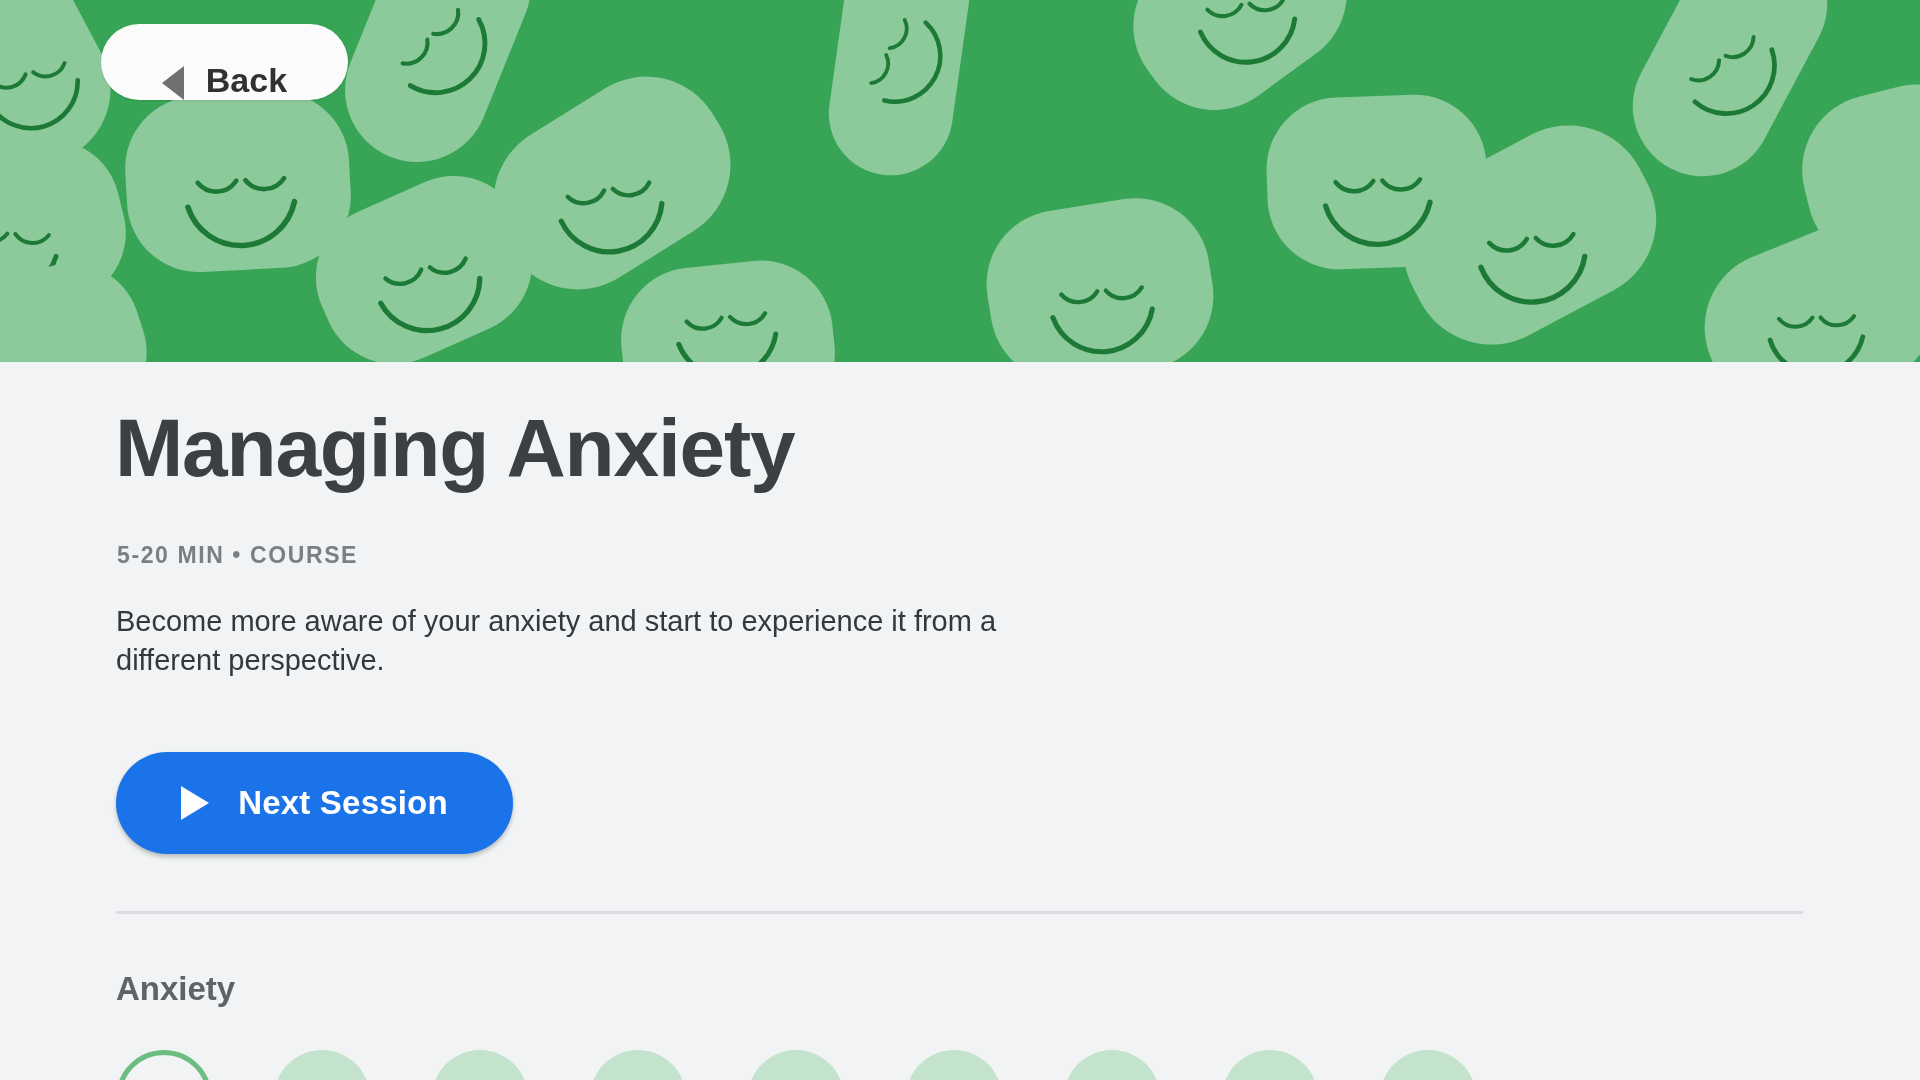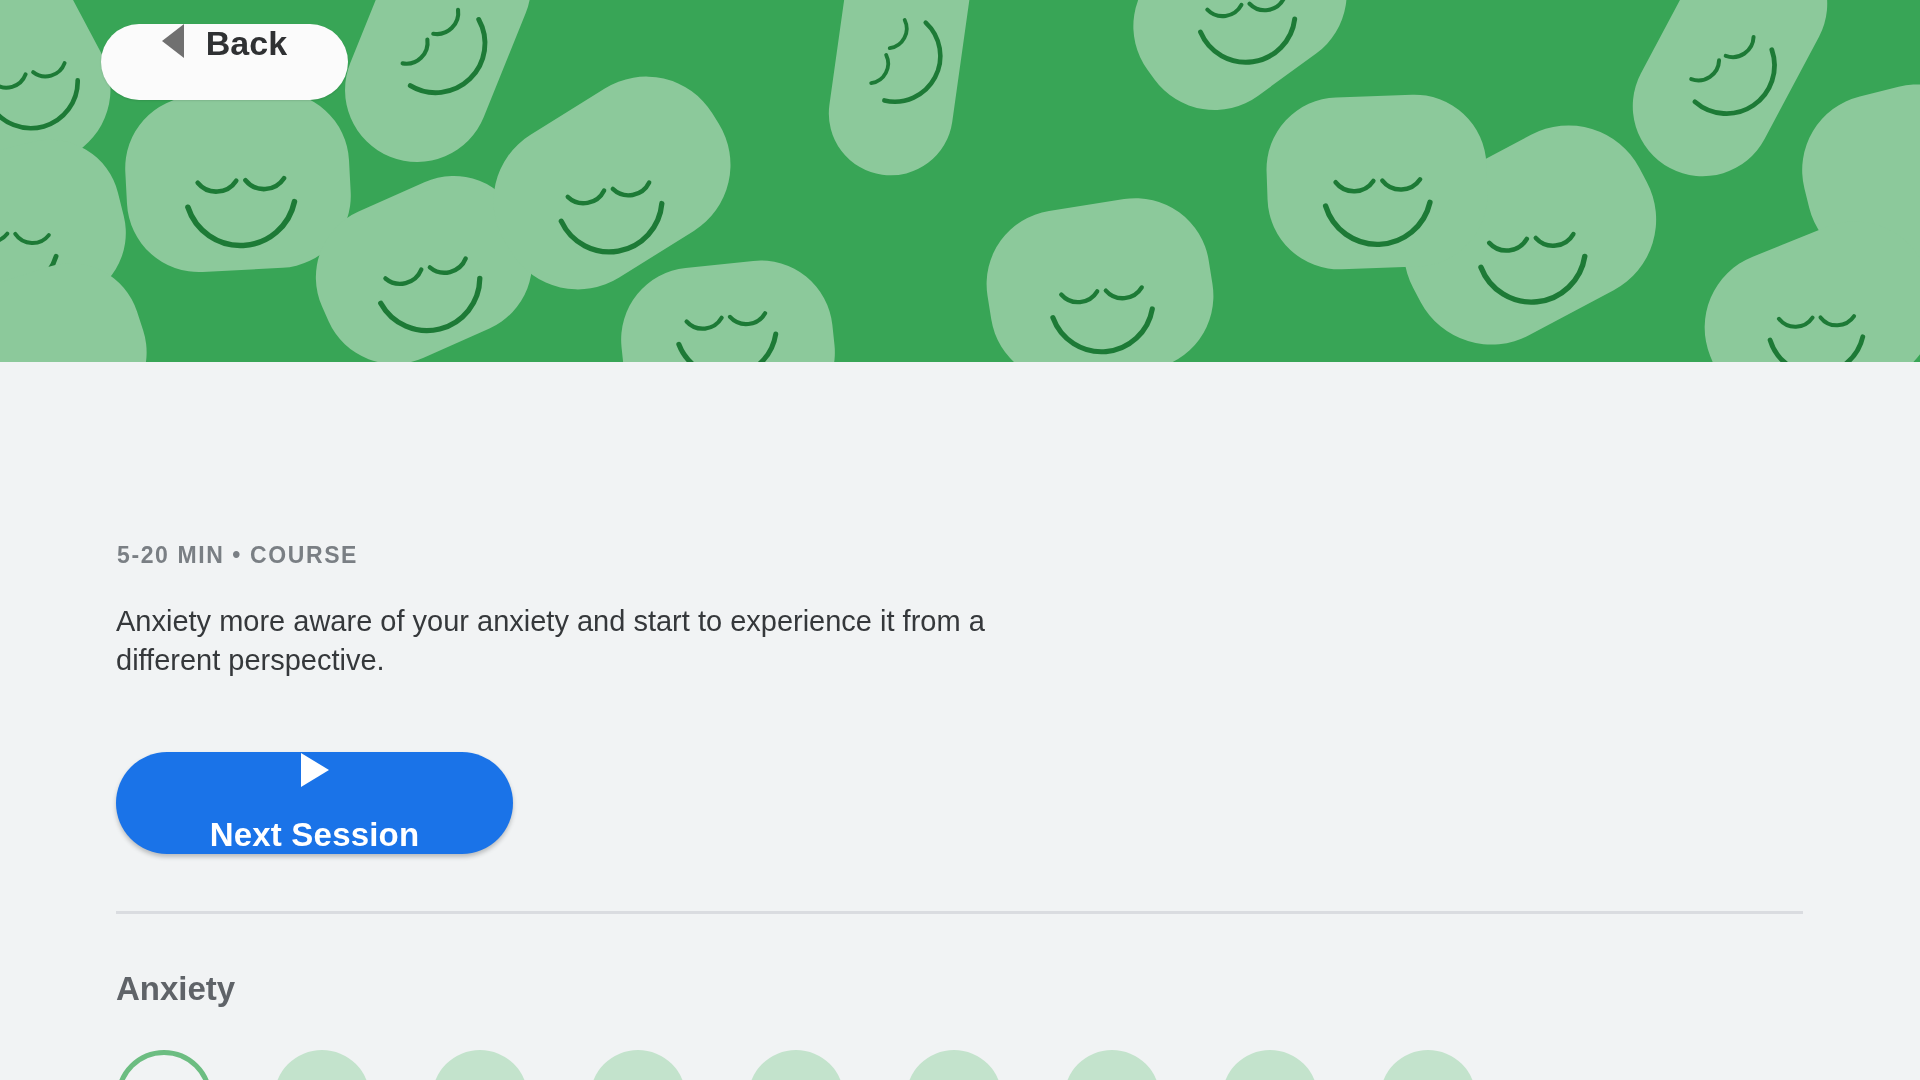--- a/index.html
+++ b/index.html
@@ -19,21 +19,21 @@
     overflow:hidden;
   }
   .hero-pattern { position:absolute; inset:0; }
   .hero-pattern svg { display:block; width:1920px; height:362px; }
 
   .back-btn {
     position:absolute; left:101px; top:24px;
     width:247px; height:76px;
     background:#fbfbfb;
     border-radius:38px;
-    display:flex; align-items:flex-start; justify-content:center;
+    display:flex; align-items:flex-end; justify-content:center;
     gap:22px;
     cursor:pointer;
     z-index:5;
     box-shadow:0 1px 2px rgba(0,0,0,0.10);
   }
   .back-arrow { width:0; height:0; display:block;
     border-top:17px solid transparent;
     border-bottom:17px solid transparent;
     border-right:22px solid #707070; }
   .back-label { font-size:34px; font-weight:bold; color:#2f3133; letter-spacing:0.1px; }
@@ -57,21 +57,20 @@
     font-size:29px; color:#35383b; line-height:1.33;
   }
 
   .next-session-btn {
     position:absolute; left:116px; top:390px;
     width:397px; height:102px;
     background:#1a73e8; border:none; border-radius:51px;
     display:flex; align-items:center; justify-content:center; gap:29px;
     cursor:pointer;
     box-shadow:0 3px 4px rgba(60,64,67,0.30);
-    flex-direction:column;
   }
   .play-icon { width:0; height:0;
     border-top:17px solid transparent;
     border-bottom:17px solid transparent;
     border-left:28px solid #ffffff; }
   .next-session-label { font-size:33px; font-weight:bold; color:#fff; letter-spacing:0.2px; }
 
   .divider {
     position:absolute; left:116px; top:549px;
     width:1687px; height:3px; background:#dadce0;
@@ -188,24 +187,25 @@
     </div>
 
     <div class="back-btn">
       <span class="back-arrow"></span>
       <span class="back-label">Back</span>
     </div>
   </div>
 
   <div class="content">
 
+    <h1 class="page-title">Managing Anxiety</h1>
 
     <div class="meta">5-20 MIN • COURSE</div>
 
-    <p class="description">Anxiety more aware of your anxiety and start to experience it from a different perspective.</p>
+    <p class="description">Become more aware of your anxiety and start to experience it from a different perspective.</p>
 
     <button class="next-session-btn">
       <span class="play-icon"></span>
       <span class="next-session-label">Next Session</span>
     </button>
 
     <div class="divider"></div>
 
     <h2 class="sessions-heading">Anxiety</h2>
 

